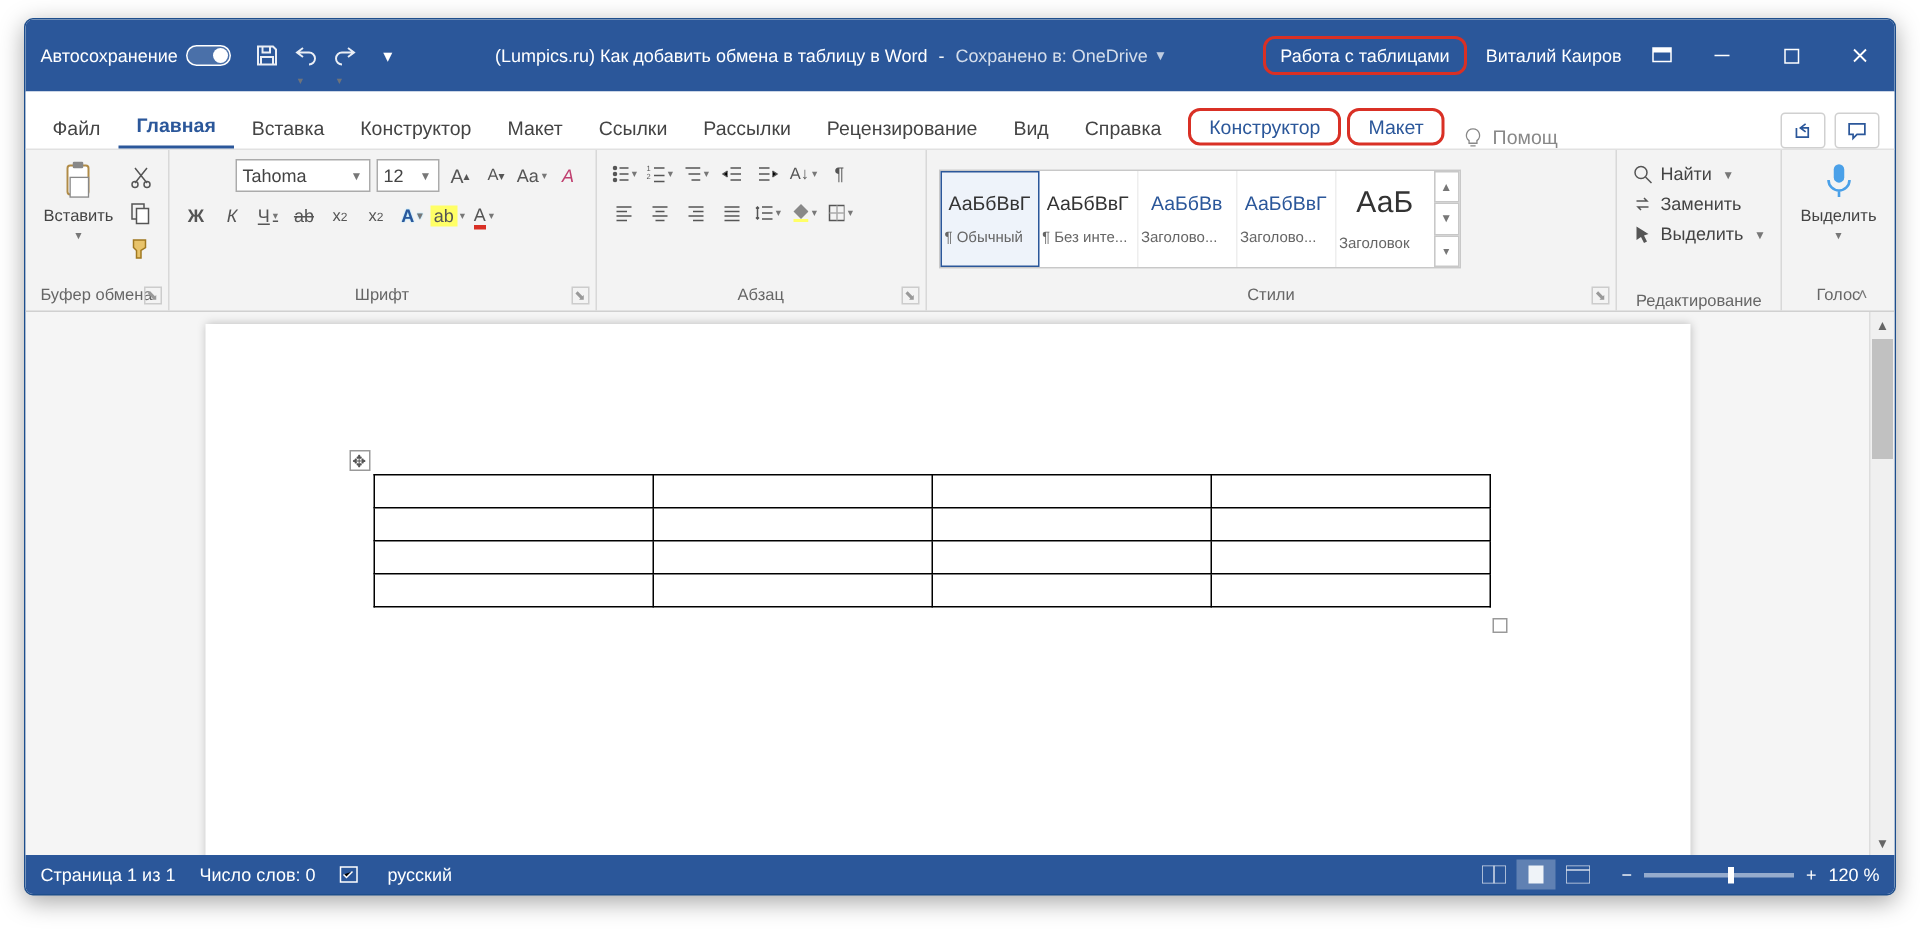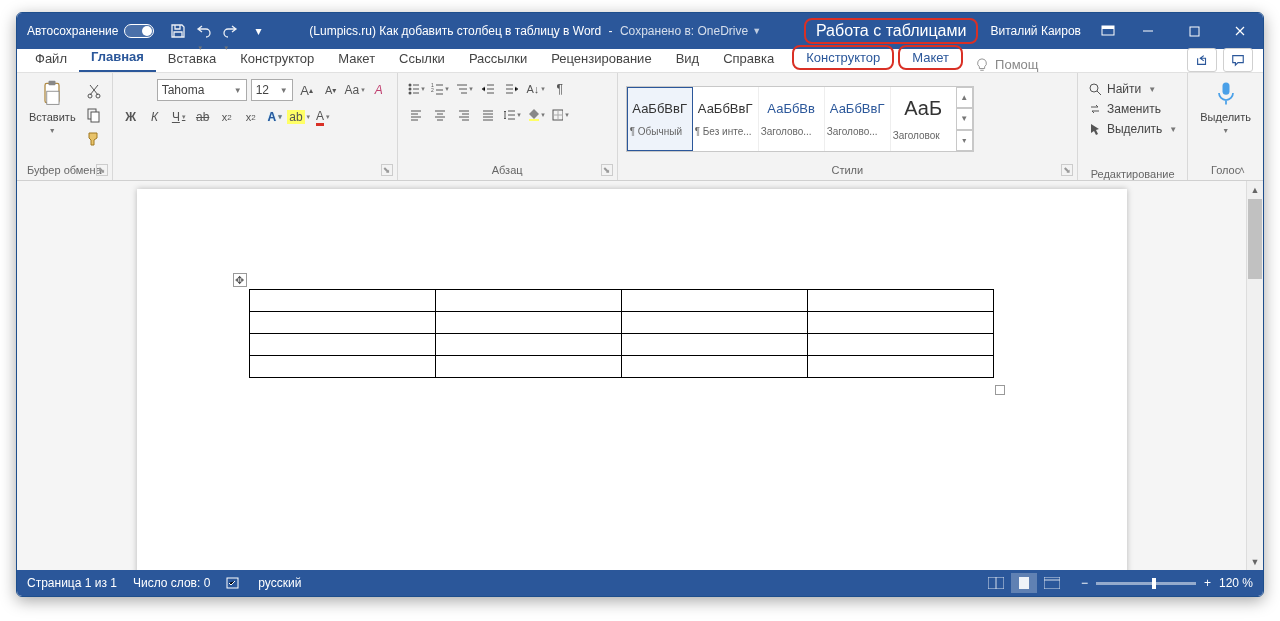--- a/index.html
+++ b/index.html
@@ -1,35 +1,35 @@
 <!DOCTYPE html>
 <html><head>
 <meta charset="utf-8">
 <style>
   * { margin: 0; padding: 0; box-sizing: border-box; font-family: "Segoe UI", Tahoma, sans-serif; }
   body { background: #fff; width: 1280px; height: 621px; overflow: hidden; }
   .window { width: 1248px; height: 585px; margin: 12px auto 0; border: 1px solid #1e4e8c; border-radius: 6px; overflow: hidden; box-shadow: 0 4px 16px rgba(0,0,0,.35); display: flex; flex-direction: column; background: #fff;}
   
-  .titlebar { height: 36px; background: #2b579a; color: #fff; display: flex; align-items: center; font-size: 12px; }
+  .titlebar { height: 48px; background: #2b579a; color: #fff; display: flex; align-items: center; font-size: 12px; }
   .titlebar .left { display: flex; align-items: center; gap: 8px; padding-left: 10px; }
   .autosave { display: flex; align-items: center; gap: 6px; }
   .toggle { width: 30px; height: 14px; border: 1px solid #fff; border-radius: 8px; position: relative; background: rgba(255,255,255,.15); }
   .toggle::after { content:""; position:absolute; right:1px; top:1px; width:10px; height:10px; background:#fff; border-radius:50%; }
   .qat { display:flex; gap:10px; margin-left:8px; align-items:center;}
   .qat .ic { width:16px; height:16px; opacity:.9; }
   .title-center { flex:1; text-align:center; display:flex; justify-content:center; align-items:center; gap:4px; padding:0 4px; white-space:nowrap; overflow:hidden;}
   .title-center .saved { opacity:.8; }
   .title-center .dd { font-size:9px; opacity:.7; }
-  .table-tools { padding:0 10px; background:#2b579a; color:#fff; border:2.5px solid #d93025; border-radius:8px; height:26px; display:flex; align-items:center; margin:0 2px; font-size:16px;}
+  .table-tools { padding:0 10px; background:#2b579a; color:#fff; border:2.5px solid #d93025; border-radius:8px; height:26px; display:flex; align-items:center; margin:0 2px; font-size:12px;}
   .user { padding:0 10px; }
   .winbtns { display:flex; }
   .winbtn { width:46px; height:32px; display:flex; align-items:center; justify-content:center; color:#fff;}
   .winbtn.sm { width:34px; }
   
-  .tabs { height:24px; background:#fff; display:flex; align-items:flex-end; border-bottom:1px solid #e1e1e1; font-size:13px; color:#444; padding-left:6px;}
+  .tabs { height:39px; background:#fff; display:flex; align-items:flex-end; border-bottom:1px solid #e1e1e1; font-size:13px; color:#444; padding-left:6px;}
   .tab { padding:6px 12px 6px; cursor:pointer;}
   .tab.active { color:#2b579a; font-weight:600; border-bottom:2px solid #2b579a; }
   .tab.context { color:#2b579a; }
   .tab.hl { border:2.5px solid #d93025; border-radius:8px; padding:3px 12px; margin:0 2px 2px;}
   .tabs .spacer { flex:1; }
   .searchbox { display:flex; align-items:center; gap:6px; color:#888; padding:0 10px; font-size:13px;}
   .tabs-right { display:flex; align-items:center; gap:6px; padding:0 10px;}
   .tabs-right .btn { width:30px; height:24px; border:1px solid #d0d0d0; border-radius:3px; display:flex; align-items:center; justify-content:center; color:#2b579a; font-size:13px;}
   
   .ribbon { height:108px; background:#f3f3f3; border-bottom:1px solid #d0d0d0; display:flex; font-size:11px; color:#444; position:relative;}
@@ -109,21 +109,21 @@
           </span>
         <span class="ic split">
             <svg viewBox="0 0 16 16">
               <path fill="none" stroke="#fff" stroke-width="1.3" d="M10 3l4 3-4 3M14 6H6a4 4 0 0 0 0 8"></path>
             </svg>
           </span>
         <span class="smbtn" style="color:#fff;">▾</span>
       </div>
     </div>
     <div class="title-center">
-      <span>(Lumpics.ru) Как добавить столбец в таблицу в Word</span>
+      <span>(Lumpics.ru) Как добавить обмена в таблицу в Word</span>
       <span>&nbsp;-&nbsp;</span>
       <span class="saved">Сохранено в: OneDrive</span>
       <span class="dd">▼</span>
     </div>
     <div class="table-tools">
         <span>Работа с таблицами</span>
       </div>
     <div class="user">Виталий Каиров</div>
     <div class="winbtns">
       <div class="winbtn sm">
@@ -250,20 +250,21 @@
           <div class="smbtn sub">x<sup style="font-size:8px;">2</sup></div>
           <div class="smbtn split" style="color:#2b579a;font-weight:bold;text-shadow:0 0 1px #6cf;">A</div>
           <div class="smbtn split">
               <span style="background:#ffff66;padding:0 2px;">ab</span>
             </div>
           <div class="smbtn split">
               <span style="border-bottom:3px solid #d93025;">A</span>
             </div>
         </div>
       </div>
+      <div class="label">Шрифт</div>
       <div class="launcher">⬊</div>
     </div>
 
     <div class="group" style="min-width:220px;">
       <div class="body col" style="gap:6px;padding-top:2px;">
         <div class="row">
           <div class="smbtn split">
               <svg width="14" height="14">
                 <circle cx="3" cy="3" r="1.5" fill="#555"></circle>
                 <circle cx="3" cy="7" r="1.5" fill="#555"></circle>

